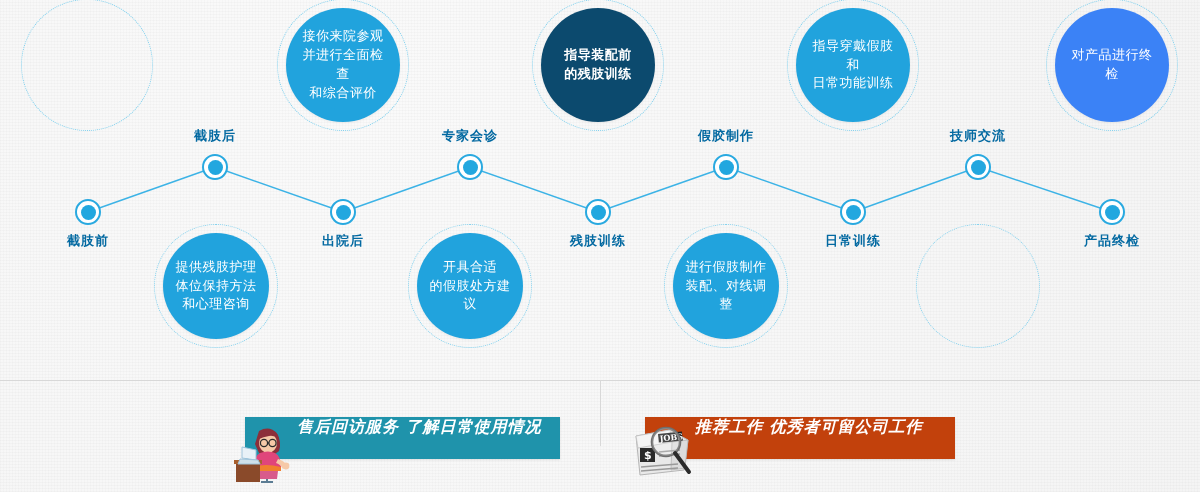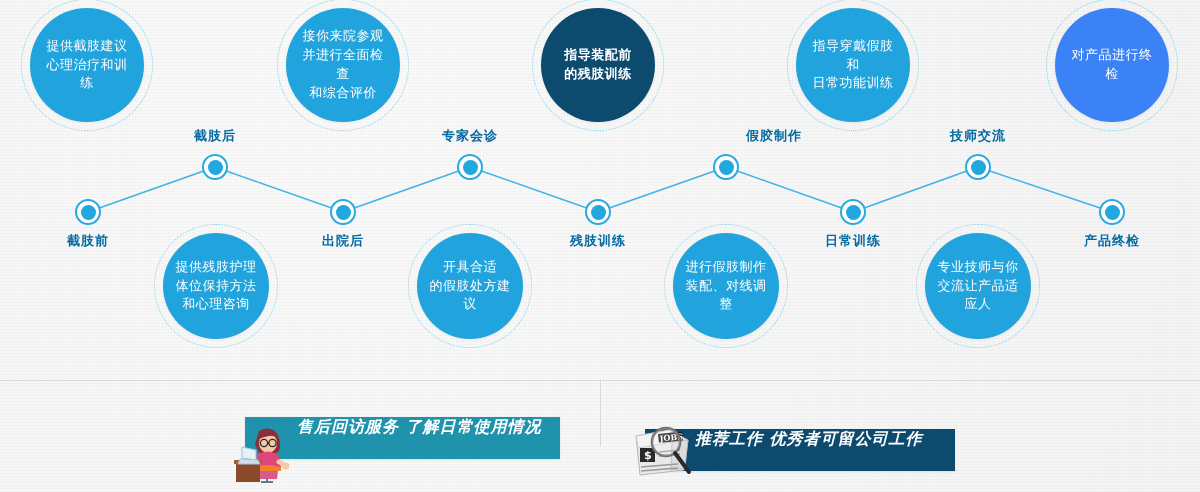--- a/index.html
+++ b/index.html
@@ -105,26 +105,20 @@
 <body>
 
 <div id="stage"></div>
 
 <svg class="lines" viewBox="0 0 1200 492" xmlns="http://www.w3.org/2000/svg">
   <polyline id="timeline-path" fill="none" stroke="#3cb3e6" stroke-width="1.4" stroke-linejoin="round" stroke-linecap="round" points="88,212 215,167 343,212 470,167 598,212 726,167 853,212 978,167 1112,212"></polyline>
 </svg>
 
 <div class="layer" id="bubble-layer">
     <div class="ring" style="left: 21px; top: -1px; width: 132px; height: 132px;"></div>
-    <div class="bubble" style="left: 30px; top: 8px; width: 114px; height: 114px; background: rgb(33, 163, 221);">
-      <div>
-        <span class="btxt">提供截肢建议</span>
-        <span class="btxt">心理治疗和训练</span>
-      </div>
-    </div>
     <div class="ring" style="left: 277px; top: -1px; width: 132px; height: 132px;"></div>
     <div class="bubble" style="left: 286px; top: 8px; width: 114px; height: 114px; background: rgb(33, 163, 221);">
       <div>
         <span class="btxt">接你来院参观</span>
         <span class="btxt">并进行全面检查</span>
         <span class="btxt">和综合评价</span>
       </div>
     </div>
     <div class="ring" style="left: 532px; top: -1px; width: 132px; height: 132px;"></div>
     <div class="bubble" style="left: 541px; top: 8px; width: 114px; height: 114px; background: #0c4a6e; font-weight: bold;">
@@ -162,26 +156,20 @@
       </div>
     </div>
     <div class="ring" style="left: 664px; top: 224px; width: 124px; height: 124px;"></div>
     <div class="bubble" style="left: 673px; top: 233px; width: 106px; height: 106px; background: rgb(33, 163, 221);">
       <div>
         <span class="btxt">进行假肢制作</span>
         <span class="btxt">装配、对线调整</span>
       </div>
     </div>
     <div class="ring" style="left: 916px; top: 224px; width: 124px; height: 124px;"></div>
-    <div class="bubble" style="left: 925px; top: 233px; width: 106px; height: 106px; background: rgb(33, 163, 221);">
-      <div>
-        <span class="btxt">专业技师与你</span>
-        <span class="btxt">交流让产品适应人</span>
-      </div>
-    </div>
   </div>
 <div class="layer" id="node-layer">
     <div class="node" style="left: 75px; top: 199px;">
       <i style="background: rgb(34, 167, 223);"></i>
     </div>
     <div class="node-label" style="left: 88px; top: 232px;">截肢前</div>
     <div class="node" style="left: 202px; top: 154px;">
       <i style="background: rgb(34, 167, 223);"></i>
     </div>
     <div class="node-label" style="left: 215px; top: 127px;">截肢后</div>
@@ -193,21 +181,21 @@
       <i style="background: rgb(34, 167, 223);"></i>
     </div>
     <div class="node-label" style="left: 470px; top: 127px;">专家会诊</div>
     <div class="node" style="left: 585px; top: 199px;">
       <i style="background: rgb(34, 167, 223);"></i>
     </div>
     <div class="node-label" style="left: 598px; top: 232px;">残肢训练</div>
     <div class="node" style="left: 713px; top: 154px;">
       <i style="background: rgb(34, 167, 223);"></i>
     </div>
-    <div class="node-label" style="left: 726px; top: 127px; margin-left: 48px;">假胶制作</div>
+    <div class="node-label" style="left: 726px; top: 127px;">假胶制作</div>
     <div class="node" style="left: 840px; top: 199px;">
       <i style="background: rgb(34, 167, 223);"></i>
     </div>
     <div class="node-label" style="left: 853px; top: 232px;">日常训练</div>
     <div class="node" style="left: 965px; top: 154px;">
       <i style="background: rgb(34, 167, 223);"></i>
     </div>
     <div class="node-label" style="left: 978px; top: 127px;">技师交流</div>
     <div class="node" style="left: 1099px; top: 199px;">
       <i style="background: rgb(34, 167, 223);"></i>
@@ -244,21 +232,21 @@
   <line x1="33" y1="58" x2="33" y2="61" stroke="#5b7c93" stroke-width="2"></line>
   <line x1="27" y1="61" x2="39" y2="61" stroke="#5b7c93" stroke-width="2"></line>
 
   <rect x="2" y="42" width="24" height="19" fill="#8a4a2a"></rect>
   <rect x="0" y="39" width="28" height="4" fill="#a8602f"></rect>
 
   <path d="M8 26 l14 3 l0 10 -14 -2 z" fill="#e8f1f7" stroke="#9fc4db" stroke-width="1"></path>
   <path d="M6 38 l18 1 l2 4 -22 0 z" fill="#cfe0ea" stroke="#9fc4db" stroke-width="1"></path>
 </svg>
 
-<div class="banner" id="banner-1" style="left: 645px; top: 417px; width: 310px; background: #0c4a6e; padding-left: 50px; box-sizing: border-box; margin-top: 12px;">
+<div class="banner" id="banner-1" style="left: 645px; top: 417px; width: 310px; background: #c2410c; padding-left: 50px; box-sizing: border-box;">
   <span class="btext">推荐工作  优秀者可留公司工作</span>
 </div>
 <svg class="banner-icon ill-jobs" viewBox="0 0 62 62" xmlns="http://www.w3.org/2000/svg">
 
   <path d="M4 16 l34 -6 l18 10 -4 30 -44 5 z" fill="#e9e9e9" stroke="#b5b5b5" stroke-width="1"></path>
   <path d="M4 16 l34 -6 l2 12 -34 6 z" fill="#f4f4f4" stroke="#c0c0c0" stroke-width="0.8"></path>
   <path d="M40 22 l16 -2 -3 28 -14 2 z" fill="#dcdcdc" stroke="#b5b5b5" stroke-width="0.8"></path>
 
   <rect x="26" y="14" width="24" height="9" fill="#1e1e1e" transform="rotate(-6 26 14)"></rect>
   <text x="28" y="21.5" font-family="DejaVu Serif, serif" font-size="8" font-weight="bold" fill="#ffffff" transform="rotate(-6 28 21.5)">JOBS</text>

